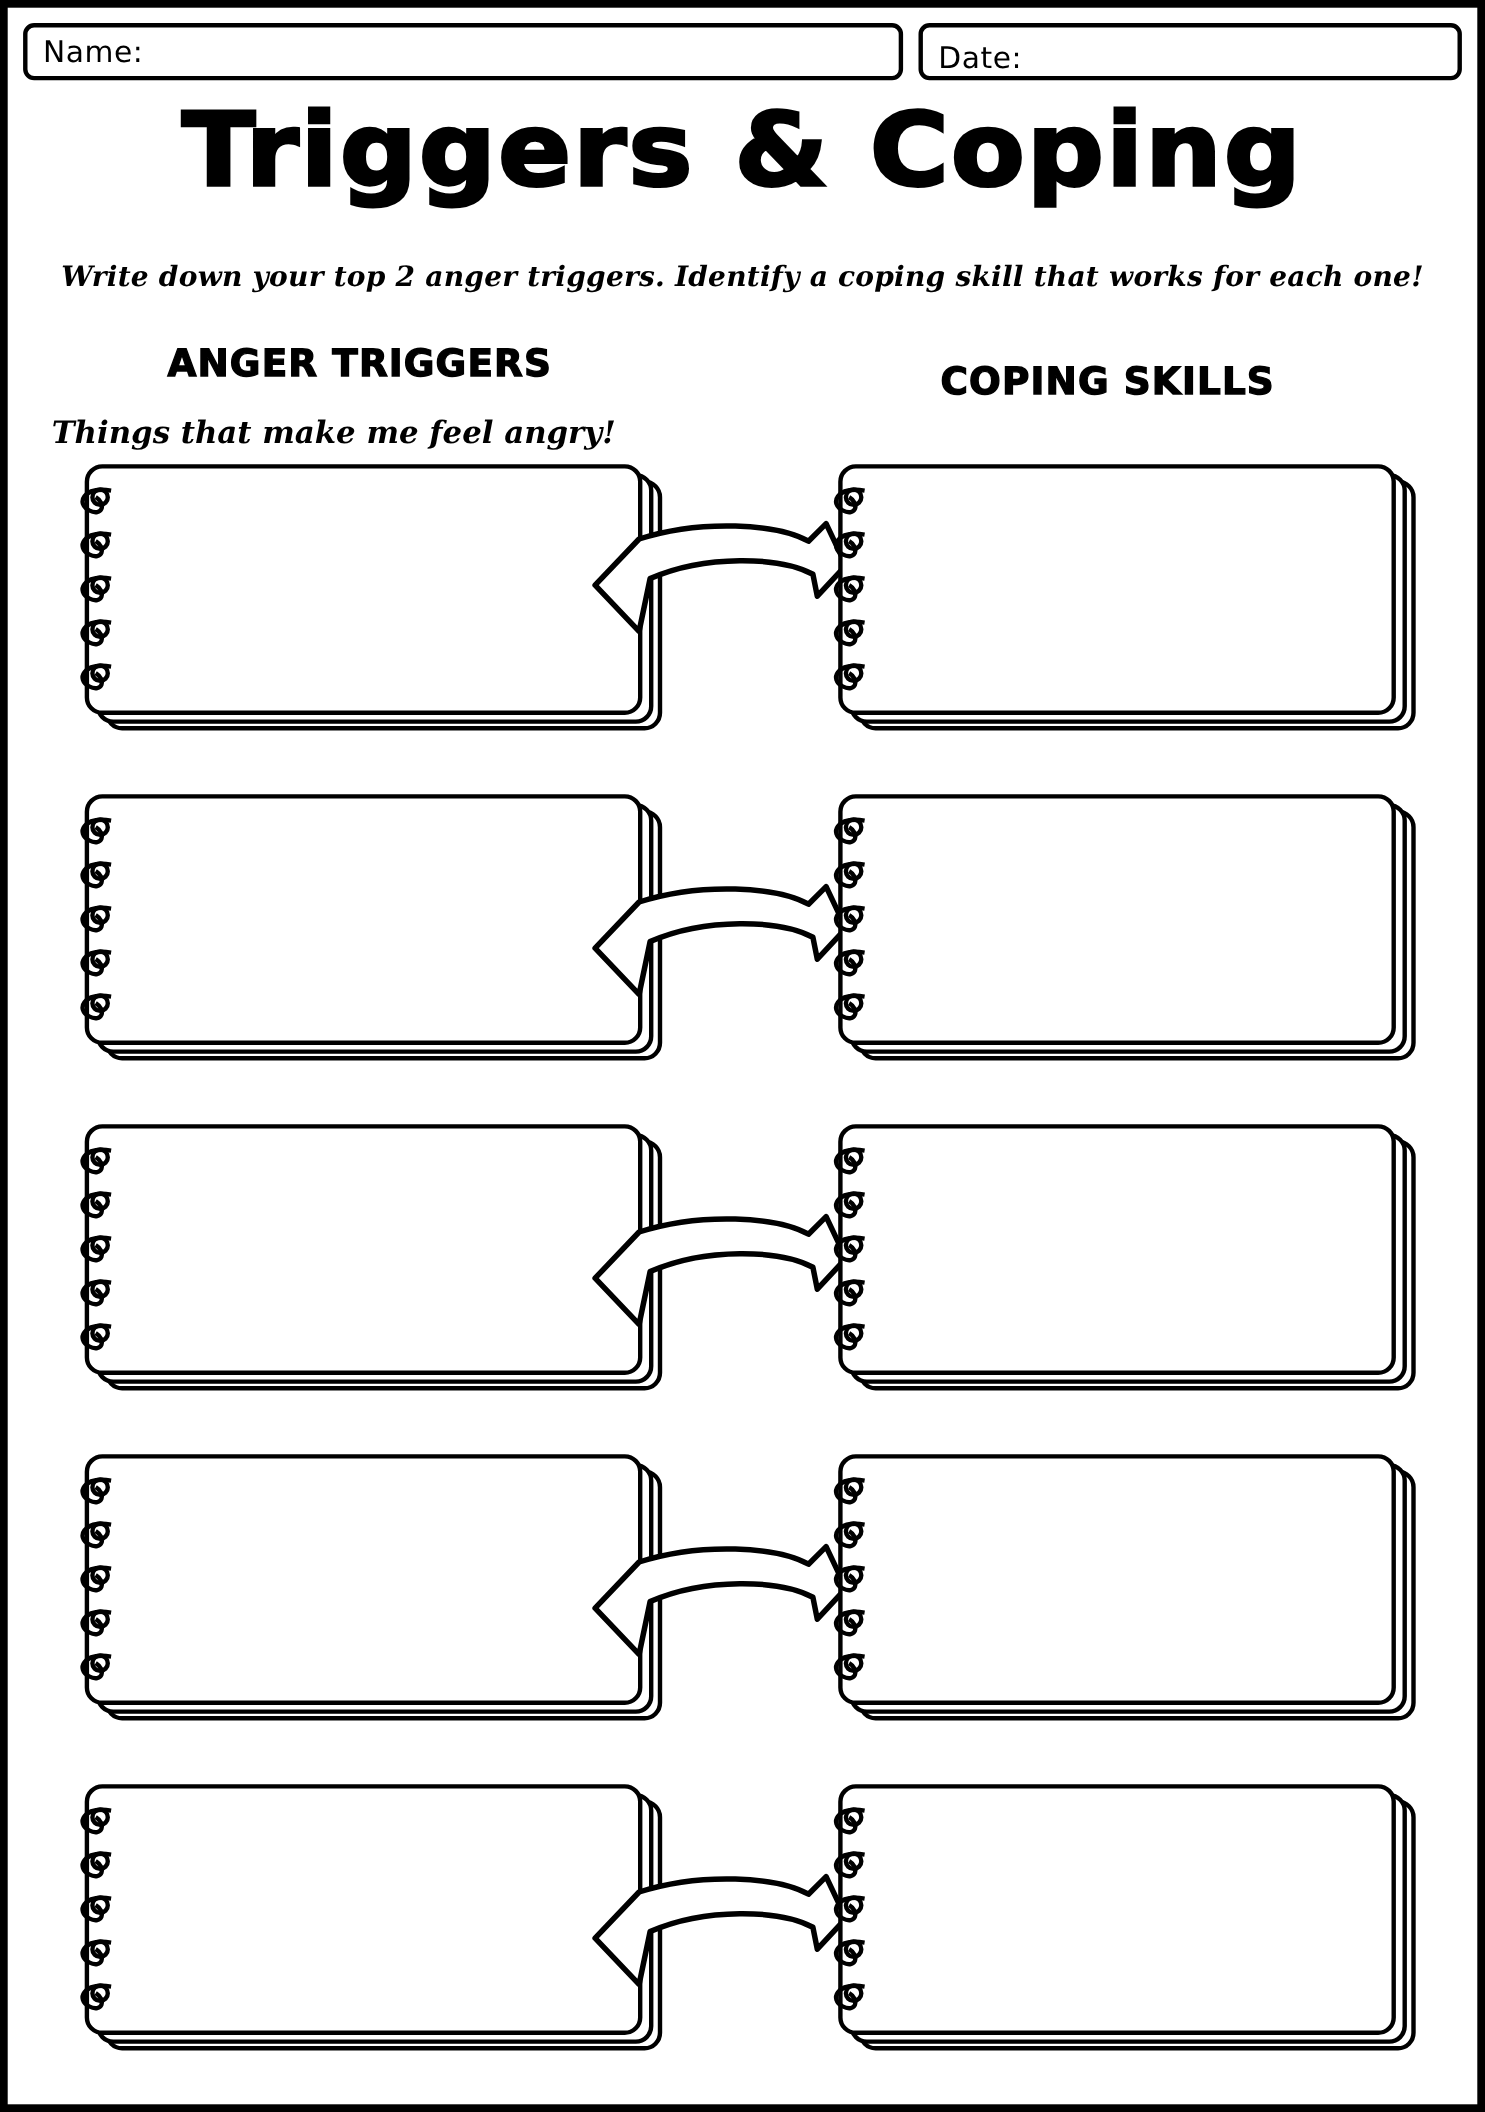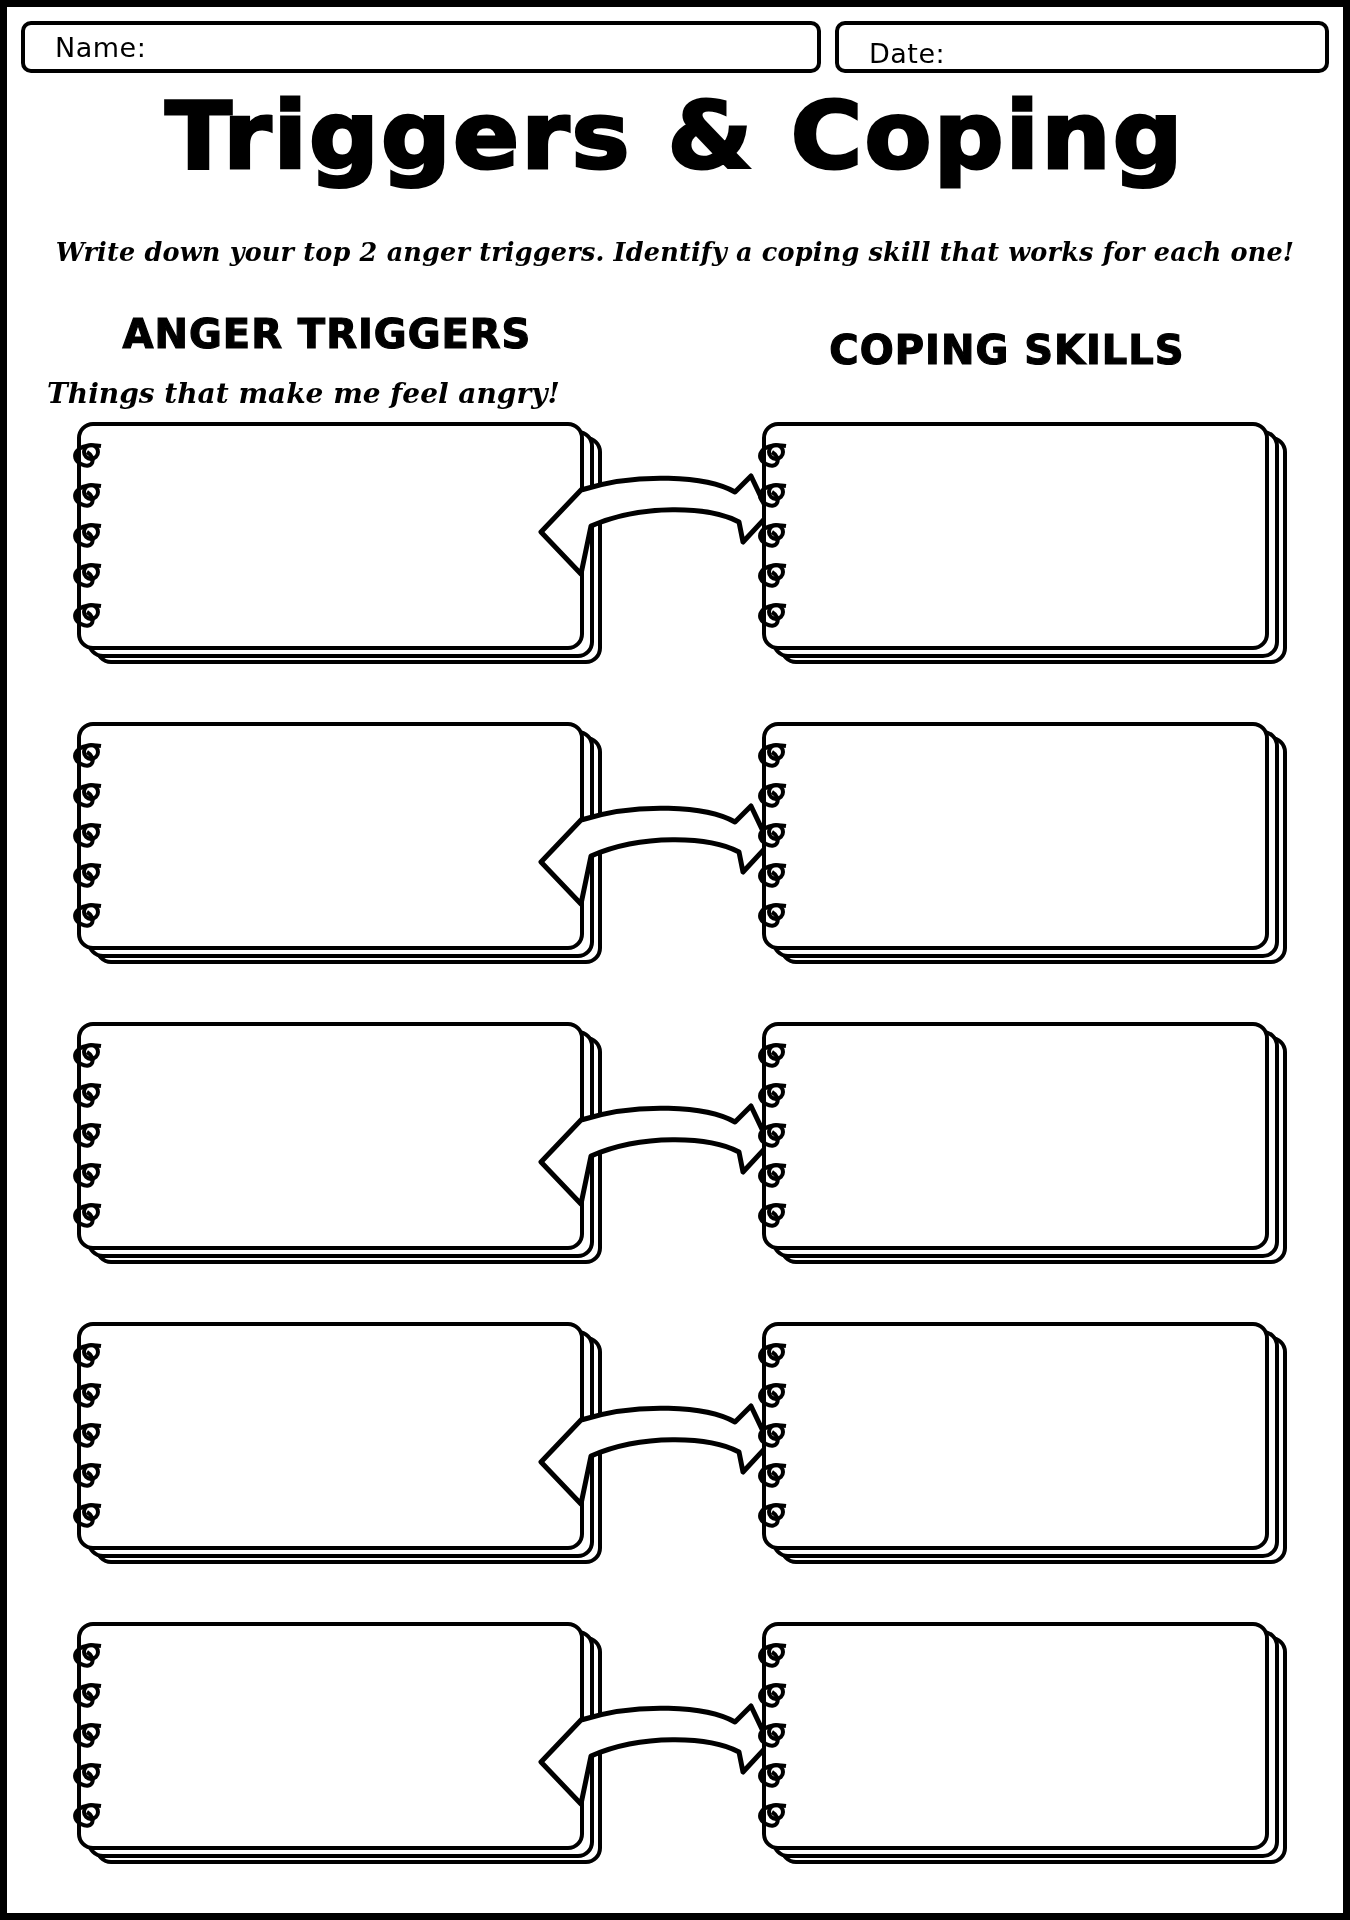--- a/index.html
+++ b/index.html
@@ -32,21 +32,21 @@
     display: flex;
     gap: 14px;
   }
   .field-box {
     box-sizing: border-box;
     border: 4px solid #000;
     border-radius: 10px;
     height: 52px;
     display: flex;
     align-items: center;
-    padding-left: 30px;
+    padding-left: 14px;
   }
   .field-name { width: 800px; }
   .field-date { flex: 1; align-items: flex-end; }
   .field-label {
     font-family: "DejaVu Sans", sans-serif;
     font-size: 27px;
     letter-spacing: 0.5px;
   }
   
   .title {
@@ -73,21 +73,21 @@
     font-style: italic;
     font-size: 25.5px;
     font-weight: bold;
     letter-spacing: 0.2px;
   }
   
   .col-head {
     position: absolute;
     font-family: "DejaVu Sans", sans-serif;
     font-weight: bold;
-    font-size: 40px;
+    font-size: 34px;
     letter-spacing: 1px;
     text-align: center;
     -webkit-text-stroke: 1.2px #000;
   }
   .col-head.left  { top: 304px; left: 60px;  width: 520px; }
   .col-head.right { top: 320px; left: 740px; width: 520px; }
   .col-sub {
     position: absolute;
     font-family: "DejaVu Serif", serif;
     font-style: italic;

